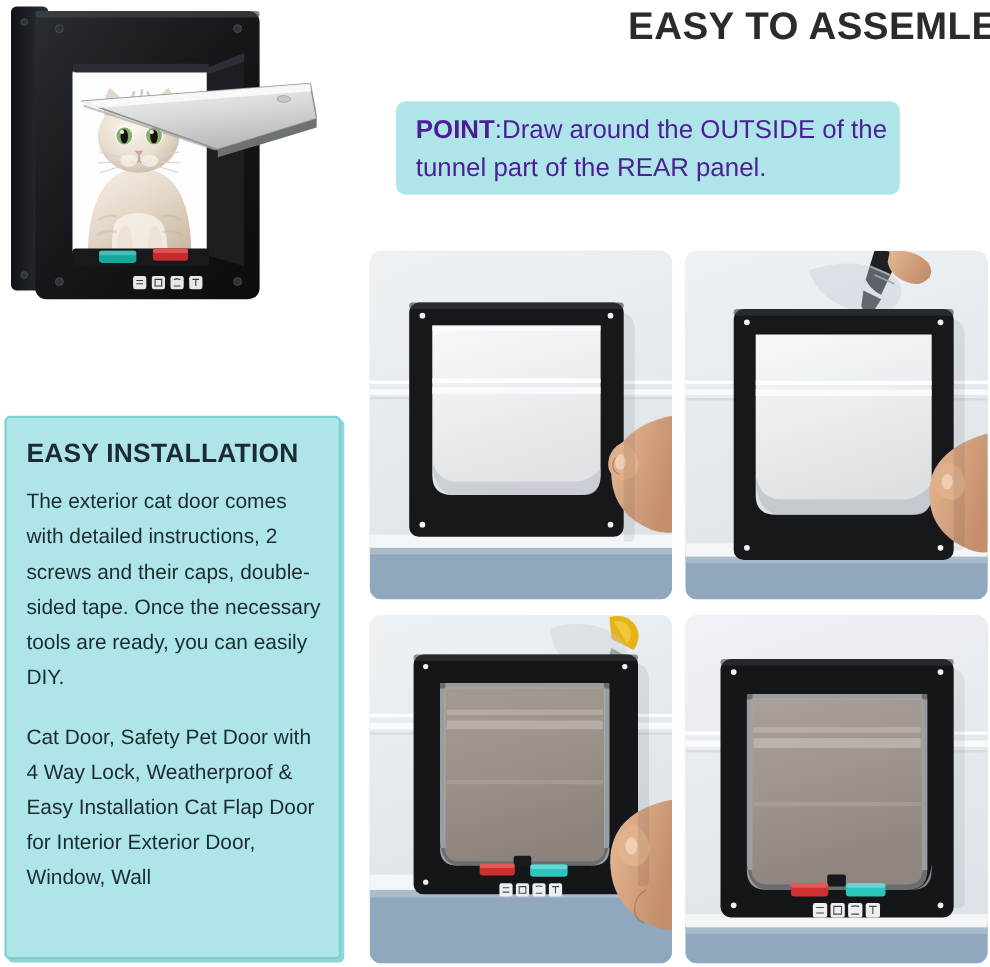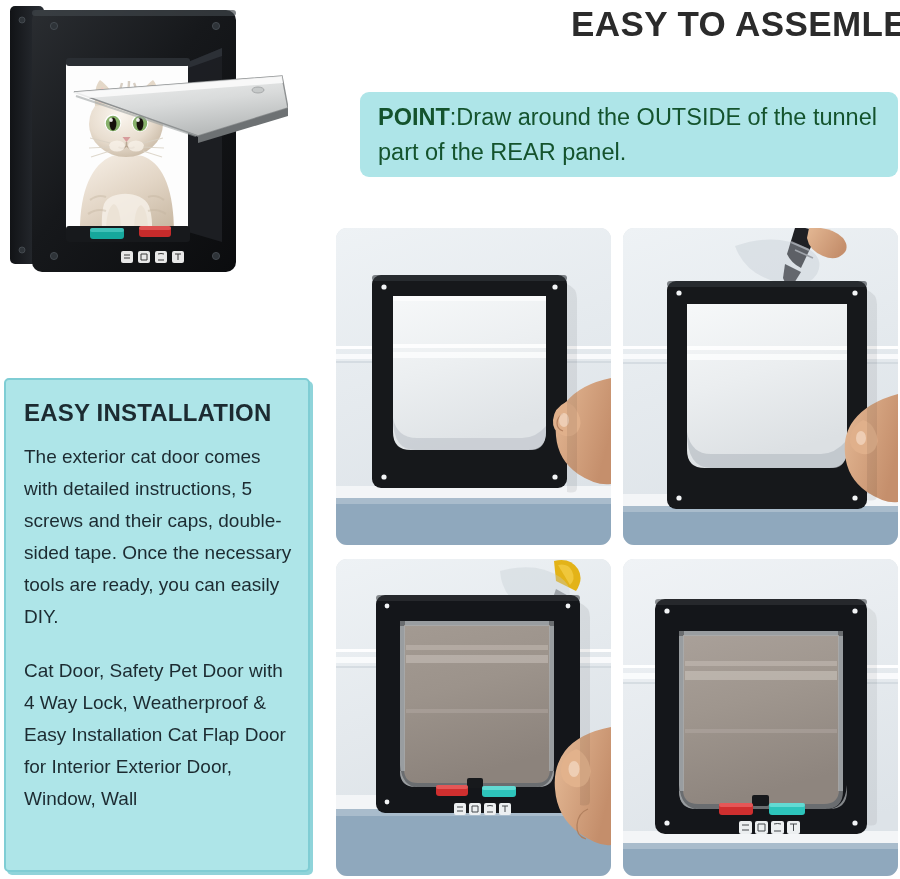--- a/index.html
+++ b/index.html
@@ -35,26 +35,26 @@
     letter-spacing: 0.4px;
     color: #2b2b2b;
     line-height: 44px;
   }
 
   
   #point-callout {
     position: absolute;
     left: 360px;
     top: 92px;
-    width: 538px;
+    width: 458px;
     height: 85px;
     background: #aee5e8;
     border-radius: 9px;
     padding: 8px 5px 8px 18px;
-    color: #14532d;
+    color: #4c1d95;
     font-size: 23.5px;
     line-height: 35px;
   }
   #point-callout .lead { font-weight: bold; }
 
   
   #info-panel {
     position: absolute;
     left: 4px;
     top: 378px;
@@ -247,21 +247,21 @@
 </div>
 
 <h1 id="main-heading">EASY TO ASSEMLE</h1>
 
 <div id="point-callout">
   <span class="lead">POINT</span><span>:Draw around the OUTSIDE of the tunnel part of the REAR panel.</span>
 </div>
 
 <div id="info-panel">
   <div class="panel-title">EASY INSTALLATION</div>
-  <p class="panel-para">The exterior cat door comes with detailed instructions, 5 screws and their caps, double-sided tape. Once the necessary tools are ready, you can easily DIY.</p>
+  <p class="panel-para">The exterior cat door comes with detailed instructions, 2 screws and their caps, double-sided tape. Once the necessary tools are ready, you can easily DIY.</p>
   <p class="panel-para">Cat Door, Safety Pet Door with 4 Way Lock, Weatherproof &amp; Easy Installation Cat Flap Door for Interior Exterior Door, Window, Wall</p>
 </div>
 
 <div id="photo-grid">
 
   <div class="photo-cell">
     <svg viewBox="0 0 275 317" xmlns="http://www.w3.org/2000/svg">
       <defs>
         <linearGradient id="wall1" x1="0" y1="0" x2="0.3" y2="1">
           <stop offset="0" stop-color="#eef2f5"></stop>

